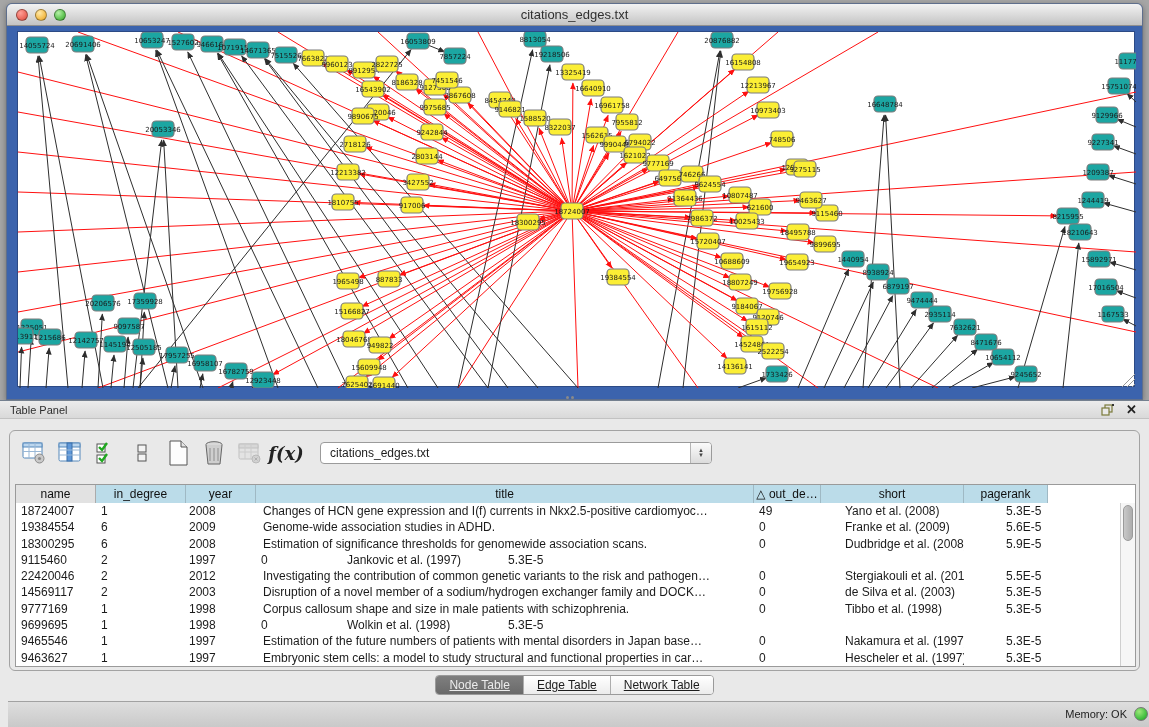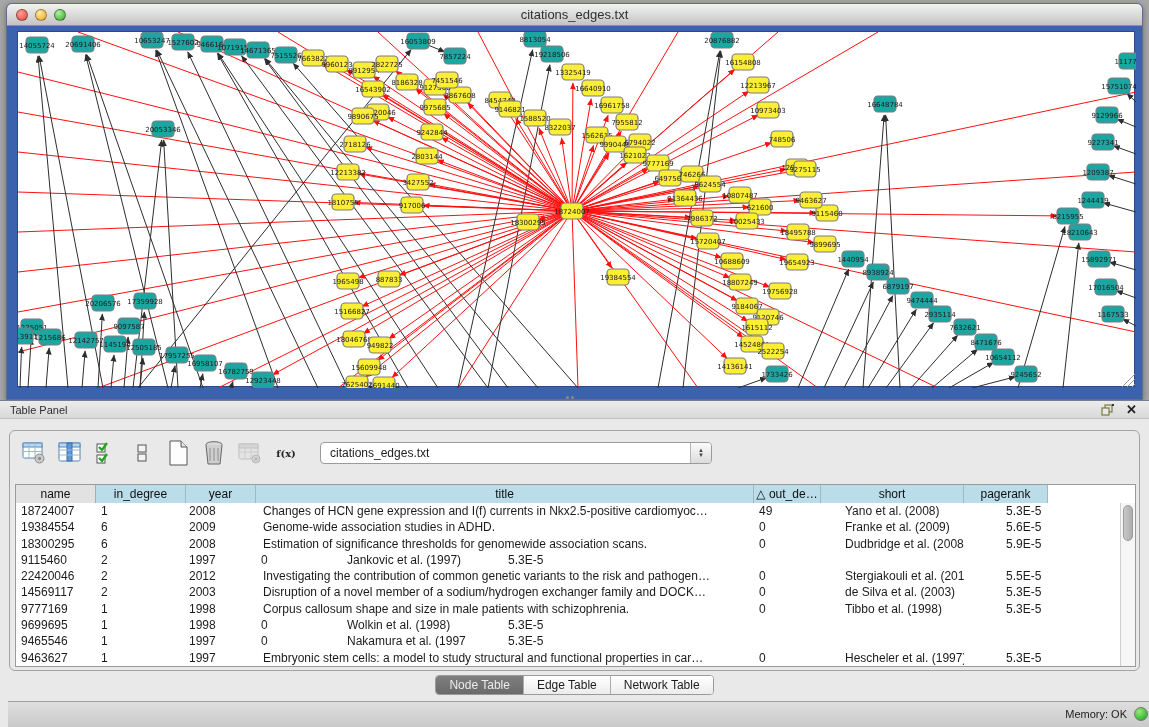--- a/index.html
+++ b/index.html
@@ -30,21 +30,21 @@
     background:linear-gradient(#ececec,#d9d9d9); border-top:1px solid #74808f; border-bottom:1px solid #c2c2c2; }
   .panel-title { position:absolute; left:10px; top:3px; font-size:11px; color:#2e2e2e; }
   .panel-controls { position:absolute; right:12px; top:2px; display:flex; gap:12px; align-items:center; }
   .float-icon svg { display:block; }
   .close-icon { font-size:13px; font-weight:bold; color:#222; line-height:14px; cursor:default; }
 
   .content-box { position:absolute; left:9px; top:30px; width:1131px; height:241px;
     border:1px solid #a3a3a3; border-radius:6px; background:#e9e9e9; }
   .toolbar { position:absolute; left:10px; top:7px; height:30px; display:flex; align-items:center; gap:8px; }
   .tbtn { width:28px; height:28px; display:flex; align-items:center; justify-content:center; }
-  .fx { font-family:"DejaVu Serif", serif; font-weight:bold; font-size:10px; color:#222; }
+  .fx { font-family:"DejaVu Serif", serif; font-style:italic; font-weight:bold; font-size:18px; color:#222; }
   .combo { margin-left:12px; width:392px; height:22px; background:#fff; border:1px solid #9b9b9b;
     border-radius:4px; position:relative; display:flex; align-items:center; }
   .combo-value { font-size:12px; color:#1c1c1c; padding-left:9px; }
   .combo-stepper { position:absolute; right:0; top:0; width:21px; height:100%;
     border-left:1px solid #b5b5b5; background:linear-gradient(#fbfbfb,#dcdcdc);
     border-radius:0 3px 3px 0; display:flex; flex-direction:column; align-items:center; justify-content:center; }
   .combo-stepper span { font-size:6px; line-height:5px; color:#444; }
 
   .dtable { position:absolute; left:5px; top:53px; width:1121px; height:183px;
     border:1px solid #9a9a9a; background:#fff; }
@@ -56,21 +56,21 @@
   .tr { display:flex; height:16.3px; }
   .td { font-size:12px; color:#1b1b1b; white-space:nowrap; overflow:hidden; line-height:16.3px; }
   .vscroll { position:absolute; right:0; top:18px; width:15px; bottom:0;
     background:#f6f6f6; border-left:1px solid #cfcfcf; }
   .vthumb { position:absolute; left:2px; top:2px; width:10px; height:36px;
     background:linear-gradient(90deg,#c9c9c9,#adadad); border:1px solid #9a9a9a; border-radius:6px; }
 
   .tabs { position:absolute; left:0; top:675px; width:1149px; height:20px; display:flex; justify-content:center; }
   .seg { display:flex; height:20px; border:1px solid #9a9a9a; border-radius:4px; overflow:hidden; background:#fdfdfd; }
   .seg-item { padding:0 13px; font-size:12px; color:#1d1d1d; display:flex; align-items:center;
-    border-right:1px solid #adadad; background:linear-gradient(#ffffff,#ececec); }
+    border-right:1px solid #adadad; background:linear-gradient(#ffffff,#ececec);text-decoration:underline; }
   .seg-item:last-child { border-right:none; }
   .seg-item.active { background:linear-gradient(#7f7f7f,#6a6a6a); color:#ececec; }
 
   .statusbar { position:absolute; left:8px; top:701px; width:1149px; height:26px;
     background:linear-gradient(#dedede,#c9c9c9); border-top:1px solid #a2a2a2; }
   .memory { position:absolute; right:30px; top:6px; font-size:11px; color:#222; }
   .mem-dot { position:absolute; right:9px; top:5px; width:14px; height:14px; border-radius:50%;
     background:radial-gradient(circle at 35% 30%, #9ce879, #3ebe3e 65%, #2a8f2a); border:1px solid #777; }
   .split-handle { position:absolute; left:566px; top:396px; width:10px; height:4px; display:flex; gap:2px; }
   .split-handle i { width:3px; height:3px; background:#8a8a8a; border-radius:50%; }
@@ -666,20 +666,21 @@
             <div class="td" style="width: 90px; padding-left: 5px;">1</div>
             <div class="td" style="width: 70px; padding-left: 3px;">1998</div>
             <div class="td" style="width: 67px; padding-left: 5px;">0</div>
             <div class="td" style="width: 143px; padding-left: 24px;">Wolkin et al. (1998)</div>
             <div class="td" style="width: 84px; padding-left: 42px;">5.3E-5</div>
           </div>
           <div class="tr">
             <div class="td" style="width: 80px; padding-left: 5px;">9465546</div>
             <div class="td" style="width: 90px; padding-left: 5px;">1</div>
             <div class="td" style="width: 70px; padding-left: 3px;">1997</div>
+            <div class="td" style="width: 498px; padding-left: 7px;">Estimation of the future numbers of patients with mental disorders in Japan base…</div>
             <div class="td" style="width: 67px; padding-left: 5px;">0</div>
             <div class="td" style="width: 143px; padding-left: 24px;">Nakamura et al. (1997)</div>
             <div class="td" style="width: 84px; padding-left: 42px;">5.3E-5</div>
           </div>
           <div class="tr">
             <div class="td" style="width: 80px; padding-left: 5px;">9463627</div>
             <div class="td" style="width: 90px; padding-left: 5px;">1</div>
             <div class="td" style="width: 70px; padding-left: 3px;">1997</div>
             <div class="td" style="width: 498px; padding-left: 7px;">Embryonic stem cells: a model to study structural and functional properties in car…</div>
             <div class="td" style="width: 67px; padding-left: 5px;">0</div>

